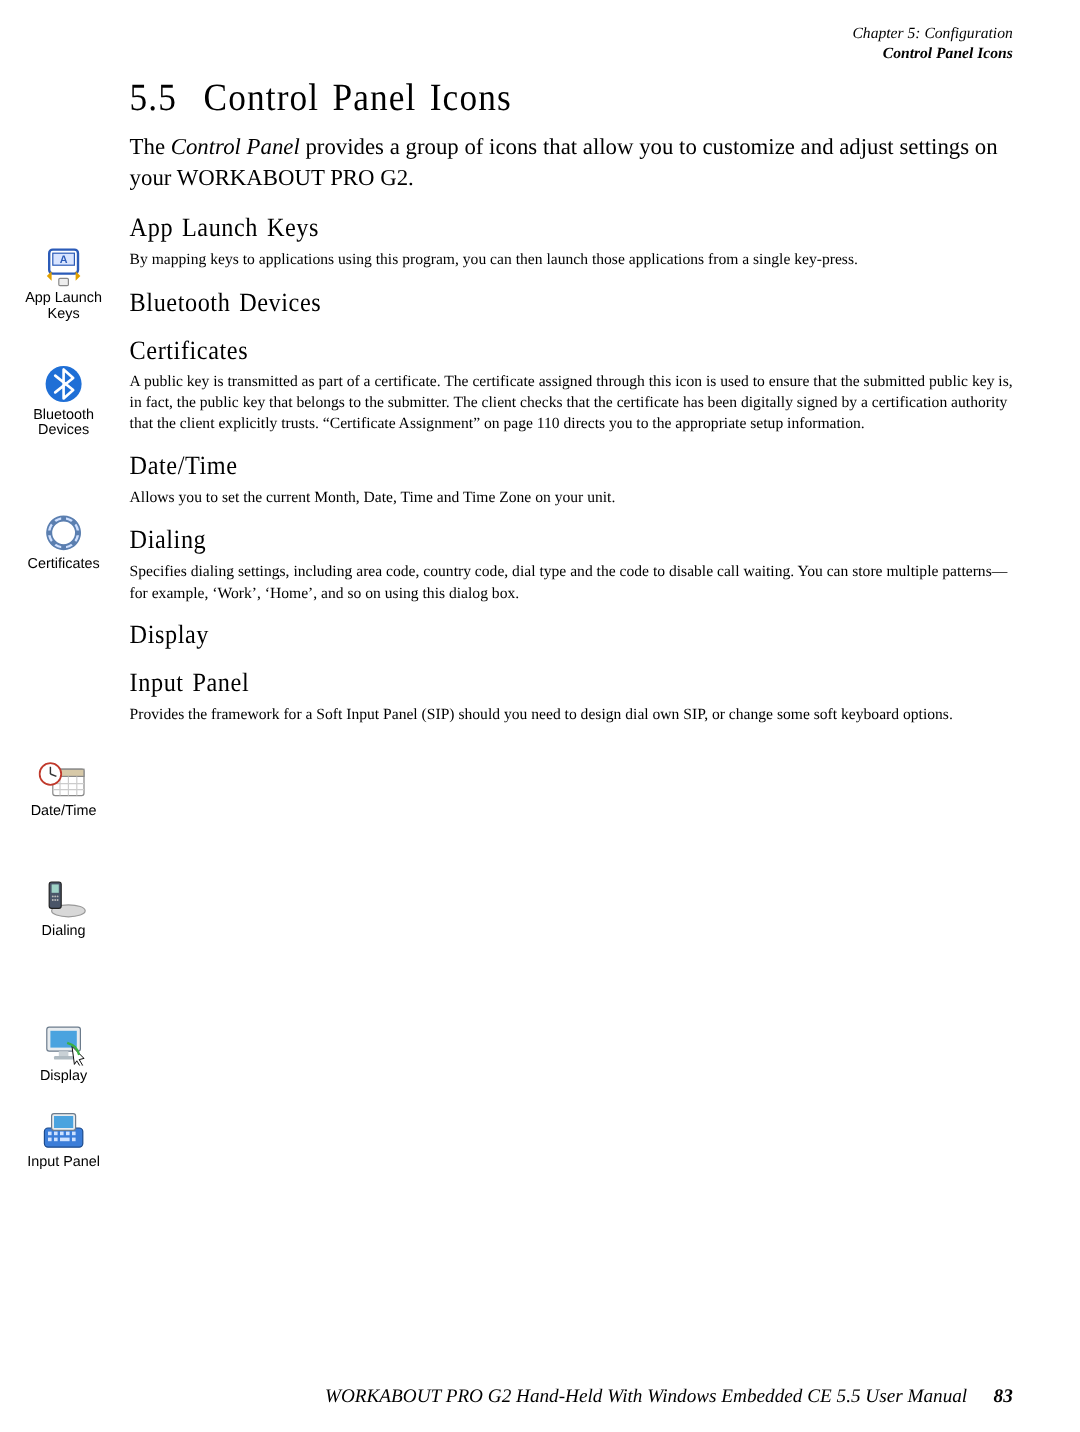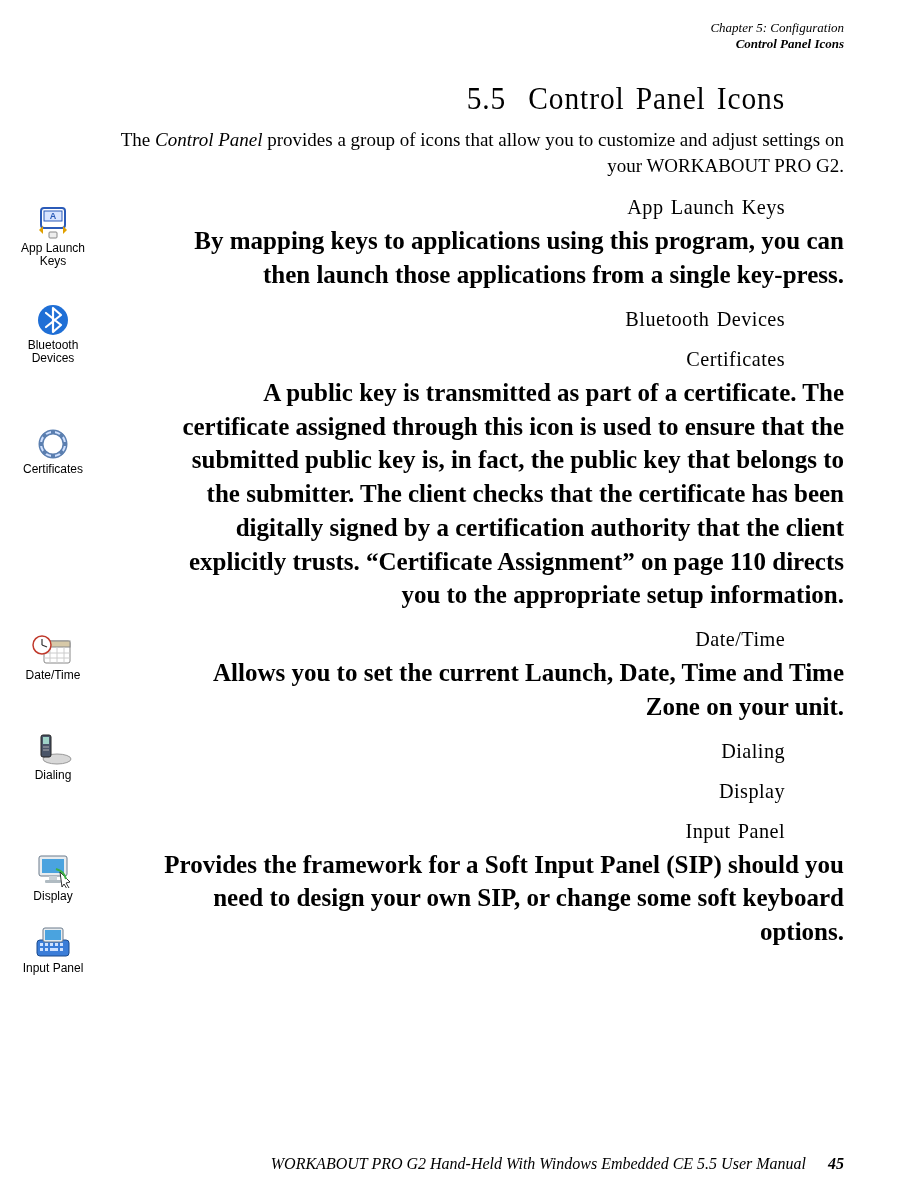--- a/index.html
+++ b/index.html
@@ -16,24 +16,23 @@
       top: 20px;
       right: 56px;
       text-align: right;
       font-style: italic;
       font-size: 13px;
       line-height: 1.25;
     }
     .page-header .line2 { font-weight: bold; font-style: italic; }
     .main {
       position: absolute;
-      top: 80px;
+      top: 63px;
       left: 108px;
       right: 56px;
-      text-align: right;
     }
     .section-heading {
       font-family: Georgia, "Times New Roman", serif;
       font-size: 32px;
       font-weight: 400;
       letter-spacing: 1px;
       word-spacing: 3px;
       margin-bottom: 10px;
       transform: scaleX(0.92);
       transform-origin: left;
@@ -51,24 +50,22 @@
       font-family: Georgia, "Times New Roman", serif;
       font-size: 22px;
       font-weight: 400;
       letter-spacing: 0.5px;
       word-spacing: 2px;
       margin-bottom: 4px;
       transform: scaleX(0.92);
       transform-origin: left;
     }
     .entry-body {
-      font-size: 25px;
+      font-size: 13px;
       line-height: 1.35;
-      margin-left: 56px;
-      font-weight: bold;
     }
     .icon-col {
       position: absolute;
       left: 0;
       width: 108px;
     }
     .icon-block {
       position: absolute;
       left: 10px;
       width: 86px;
@@ -220,33 +217,34 @@
     <h2 class="entry-heading">Bluetooth Devices</h2>
   </div>
 
   <div class="entry">
     <h2 class="entry-heading">Certificates</h2>
     <p class="entry-body">A public key is transmitted as part of a certificate. The certificate assigned through this icon is used to ensure that the submitted public key is, in fact, the public key that belongs to the submitter. The client checks that the certificate has been digitally signed by a certification authority that the client explicitly trusts. “Certificate Assignment” on page 110 directs you to the appropriate setup information.</p>
   </div>
 
   <div class="entry">
     <h2 class="entry-heading">Date/Time</h2>
-    <p class="entry-body">Allows you to set the current Launch, Date, Time and Time Zone on your unit.</p>
+    <p class="entry-body">Allows you to set the current Month, Date, Time and Time Zone on your unit.</p>
   </div>
 
   <div class="entry">
     <h2 class="entry-heading">Dialing</h2>
+    <p class="entry-body">Specifies dialing settings, including area code, country code, dial type and the code to disable call waiting. You can store multiple patterns— for example, ‘Work’, ‘Home’, and so on using this dialog box.</p>
   </div>
 
   <div class="entry">
     <h2 class="entry-heading">Display</h2>
   </div>
 
   <div class="entry">
     <h2 class="entry-heading">Input Panel</h2>
-    <p class="entry-body">Provides the framework for a Soft Input Panel (SIP) should you need to design your own SIP, or change some soft keyboard options.</p>
+    <p class="entry-body">Provides the framework for a Soft Input Panel (SIP) should you need to design dial own SIP, or change some soft keyboard options.</p>
   </div>
 </div>
 
 <div class="page-footer">
   <span>WORKABOUT PRO G2 Hand-Held With Windows Embedded CE 5.5 User Manual</span>
-  <span class="pagenum">45</span>
+  <span class="pagenum">83</span>
 </div>
 
 </body></html>

